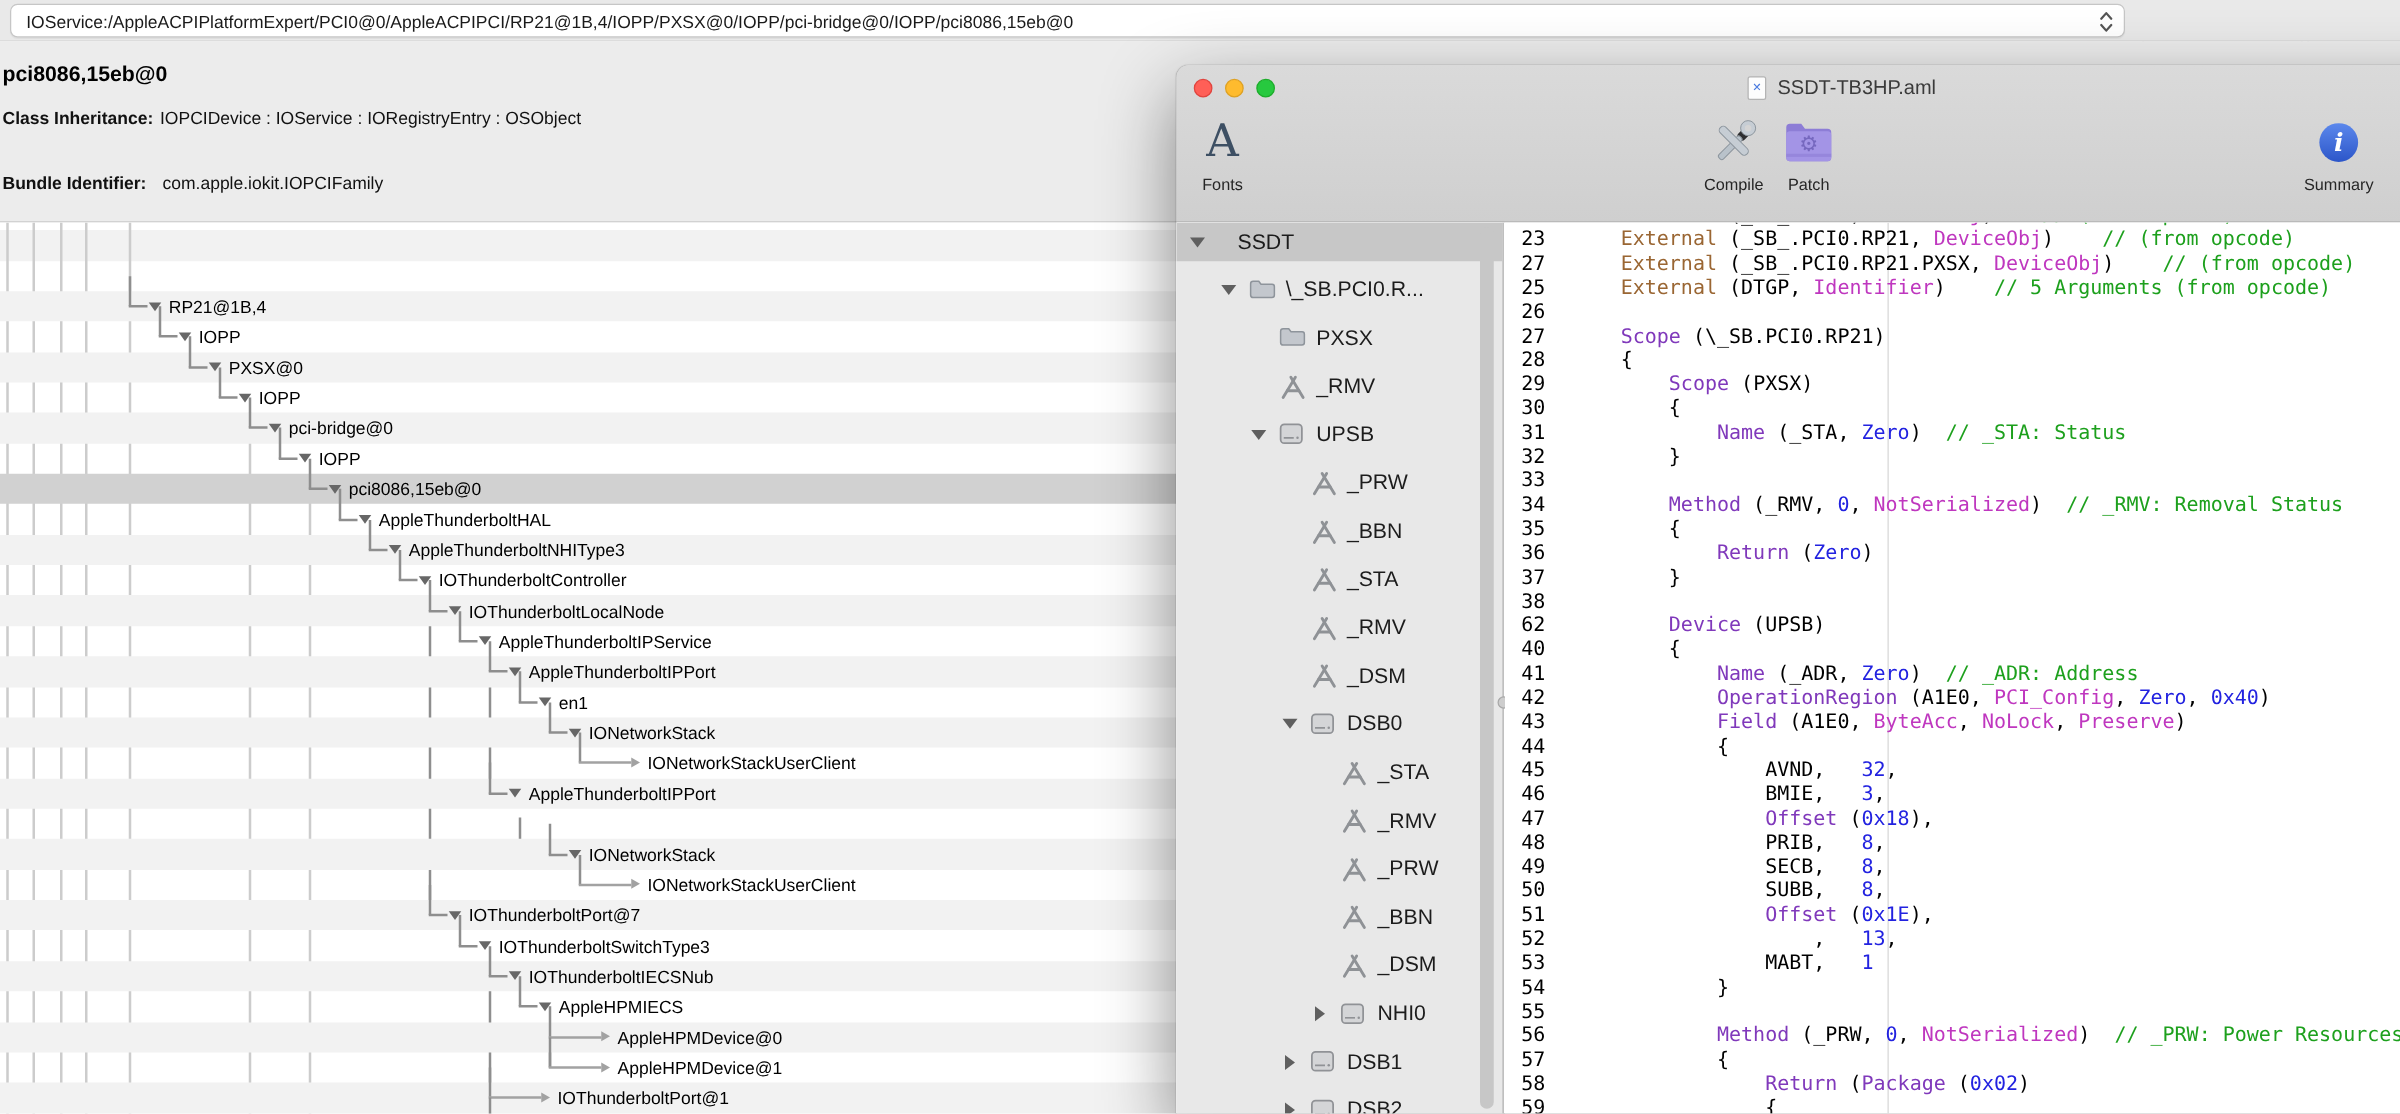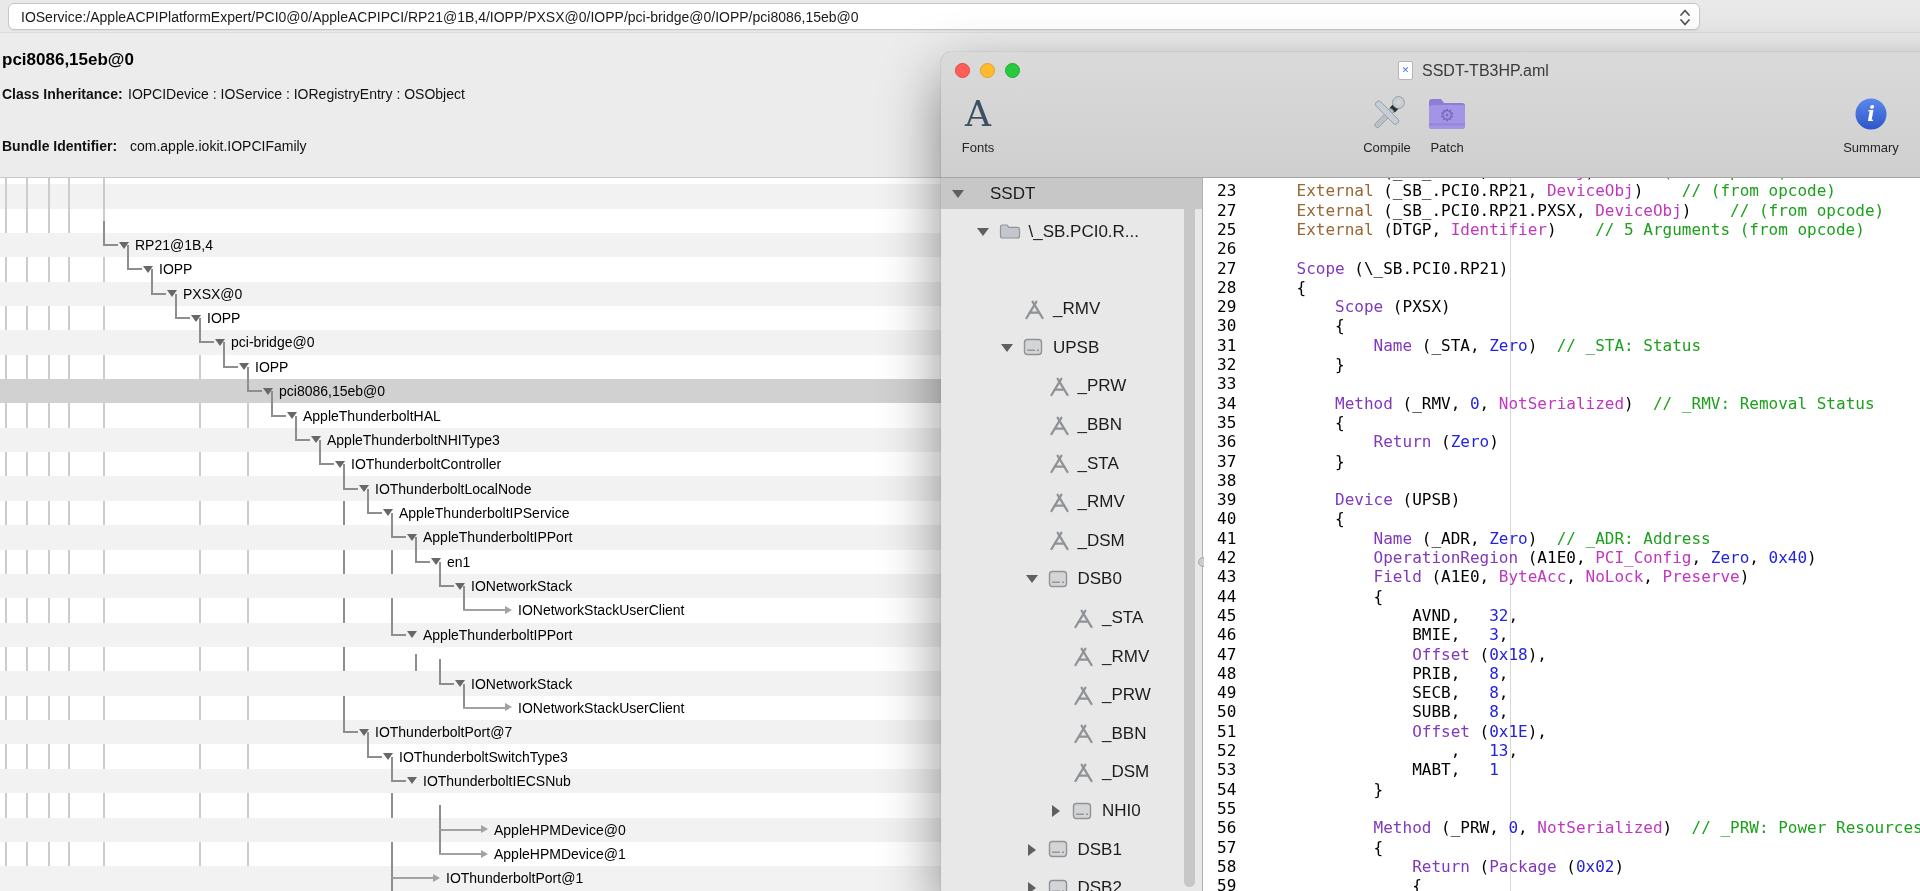--- a/index.html
+++ b/index.html
@@ -251,20 +251,26 @@
         <div class="cline" style="left: 367px; top: 11.18px; width: 15px; height: 2px;"></div>
         <div class="tri-down" style="left: 383px; top: 8.68px;"></div>
         <div class="tlabel" style="left: 399px;">IOThunderboltSwitchType3</div>
       </div>
       <div class="tree-row stripe" style="top: 590.78px; height: 24.36px;">
         <div class="cline" style="left: 391px; top: -12.18px; width: 2px; height: 24.36px;"></div>
         <div class="cline" style="left: 391px; top: 11.18px; width: 15px; height: 2px;"></div>
         <div class="tri-down" style="left: 407px; top: 8.68px;"></div>
         <div class="tlabel" style="left: 423px;">IOThunderboltIECSNub</div>
       </div>
+      <div class="tree-row" style="top: 615.14px; height: 24.36px;">
+        <div class="cline" style="left: 415px; top: -12.18px; width: 2px; height: 24.36px;"></div>
+        <div class="cline" style="left: 415px; top: 11.18px; width: 15px; height: 2px;"></div>
+        <div class="tri-down" style="left: 431px; top: 8.68px;"></div>
+        <div class="tlabel" style="left: 447px;">AppleHPMIECS</div>
+      </div>
       <div class="tree-row stripe" style="top: 639.5px; height: 24.36px;">
         <div class="cline" style="left: 439px; top: -12.18px; width: 2px; height: 24.36px;"></div>
         <div class="cline" style="left: 439px; top: 11.18px; width: 42px; height: 2px; background: rgb(162, 162, 162);"></div>
         <div class="leaf-head" style="left: 481px; top: 7.68px;"></div>
         <div class="tlabel" style="left: 494px;">AppleHPMDevice@0</div>
       </div>
       <div class="tree-row" style="top: 663.86px; height: 24.36px;">
         <div class="cline" style="left: 439px; top: -12.18px; width: 2px; height: 24.36px;"></div>
         <div class="cline" style="left: 439px; top: 11.18px; width: 42px; height: 2px; background: rgb(162, 162, 162);"></div>
         <div class="leaf-head" style="left: 481px; top: 7.68px;"></div>
@@ -343,20 +349,26 @@
           <div class="sb-row hdr" style="top: 0px; height: 31px;">
             <div class="sb-tri-d" style="left: 11px; top: 11.5px;"></div>
             <div class="sb-lbl" style="left: 49px;">SSDT</div>
           </div>
           <div class="sb-row" style="top: 37px; height: 34px;">
             <div class="sb-tri-d" style="left: 35.5px; top: 13px;"></div>
             <div style="position: absolute; left: 57.5px; top: 7.5px; width: 24px; height: 20px;"><svg width="22" height="17" viewBox="0 0 22 17">
                 <path d="M1.5 4 Q1.5 2 3.5 2 L8 2 L9.8 4.4 L18.7 4.4 Q20.5 4.4 20.5 6.3 L20.5 13 Q20.5 15 18.5 15 L3.5 15 Q1.5 15 1.5 13 Z" fill="#c3c7cd" stroke="#8e949b" stroke-width="1.2"></path>
               </svg></div>
             <div class="sb-lbl" style="left: 87.5px;">\_SB.PCI0.R...</div>
+          </div>
+          <div class="sb-row" style="top: 75.6px; height: 34px;">
+            <div style="position: absolute; left: 82px; top: 7.5px; width: 24px; height: 20px;"><svg width="22" height="17" viewBox="0 0 22 17">
+                <path d="M1.5 4 Q1.5 2 3.5 2 L8 2 L9.8 4.4 L18.7 4.4 Q20.5 4.4 20.5 6.3 L20.5 13 Q20.5 15 18.5 15 L3.5 15 Q1.5 15 1.5 13 Z" fill="#c3c7cd" stroke="#8e949b" stroke-width="1.2"></path>
+              </svg></div>
+            <div class="sb-lbl" style="left: 112px;">PXSX</div>
           </div>
           <div class="sb-row" style="top: 114.2px; height: 34px;">
             <div style="position: absolute; left: 82px; top: 7.5px; width: 24px; height: 20px;"><svg width="23" height="20" viewBox="0 0 23 20">
                 <g stroke="#8f9296" stroke-width="2.3" stroke-linecap="round" fill="none">
                   <path d="M3.5 18 L13.3 1.8"></path>
                   <path d="M9.7 1.8 L19.5 18"></path>
                   <path d="M6.9 12.6 L16.1 12.6"></path>
                 </g>
               </svg></div>
             <div class="sb-lbl" style="left: 112px;">_RMV</div>
@@ -538,21 +550,21 @@
           <div class="lnum" style="top: 215.6px;">34</div>
           <div class="cdline" style="top: 215.6px;"><span style="color: rgb(0, 0, 0);">        </span><span style="color: rgb(128, 57, 187);">Method</span><span style="color: rgb(0, 0, 0);"> (_RMV, </span><span style="color: rgb(34, 34, 224);">0</span><span style="color: rgb(0, 0, 0);">, </span><span style="color: rgb(191, 55, 191);">NotSerialized</span><span style="color: rgb(0, 0, 0);">)  </span><span style="color: rgb(29, 160, 29);">// _RMV: Removal Status</span></div>
           <div class="lnum" style="top: 234.9px;">35</div>
           <div class="cdline" style="top: 234.9px;"><span style="color: rgb(0, 0, 0);">        {</span></div>
           <div class="lnum" style="top: 254.2px;">36</div>
           <div class="cdline" style="top: 254.2px;"><span style="color: rgb(0, 0, 0);">            </span><span style="color: rgb(128, 57, 187);">Return</span><span style="color: rgb(0, 0, 0);"> (</span><span style="color: rgb(34, 34, 224);">Zero</span><span style="color: rgb(0, 0, 0);">)</span></div>
           <div class="lnum" style="top: 273.5px;">37</div>
           <div class="cdline" style="top: 273.5px;"><span style="color: rgb(0, 0, 0);">        }</span></div>
           <div class="lnum" style="top: 292.8px;">38</div>
           <div class="cdline" style="top: 292.8px;"></div>
-          <div class="lnum" style="top: 312.1px;">39</div>
+          <div class="lnum" style="top: 312.1px;">62</div>
           <div class="cdline" style="top: 312.1px;"><span style="color: rgb(0, 0, 0);">        </span><span style="color: rgb(128, 57, 187);">Device</span><span style="color: rgb(0, 0, 0);"> (UPSB)</span></div>
           <div class="lnum" style="top: 331.4px;">40</div>
           <div class="cdline" style="top: 331.4px;"><span style="color: rgb(0, 0, 0);">        {</span></div>
           <div class="lnum" style="top: 350.7px;">41</div>
           <div class="cdline" style="top: 350.7px;"><span style="color: rgb(0, 0, 0);">            </span><span style="color: rgb(128, 57, 187);">Name</span><span style="color: rgb(0, 0, 0);"> (_ADR, </span><span style="color: rgb(34, 34, 224);">Zero</span><span style="color: rgb(0, 0, 0);">)  </span><span style="color: rgb(29, 160, 29);">// _ADR: Address</span></div>
           <div class="lnum" style="top: 370px;">42</div>
           <div class="cdline" style="top: 370px;"><span style="color: rgb(0, 0, 0);">            </span><span style="color: rgb(128, 57, 187);">OperationRegion</span><span style="color: rgb(0, 0, 0);"> (A1E0, </span><span style="color: rgb(191, 55, 191);">PCI_Config</span><span style="color: rgb(0, 0, 0);">, </span><span style="color: rgb(34, 34, 224);">Zero</span><span style="color: rgb(0, 0, 0);">, </span><span style="color: rgb(34, 34, 224);">0x40</span><span style="color: rgb(0, 0, 0);">)</span></div>
           <div class="lnum" style="top: 389.3px;">43</div>
           <div class="cdline" style="top: 389.3px;"><span style="color: rgb(0, 0, 0);">            </span><span style="color: rgb(128, 57, 187);">Field</span><span style="color: rgb(0, 0, 0);"> (A1E0, </span><span style="color: rgb(191, 55, 191);">ByteAcc</span><span style="color: rgb(0, 0, 0);">, </span><span style="color: rgb(191, 55, 191);">NoLock</span><span style="color: rgb(0, 0, 0);">, </span><span style="color: rgb(191, 55, 191);">Preserve</span><span style="color: rgb(0, 0, 0);">)</span></div>
           <div class="lnum" style="top: 408.6px;">44</div>

